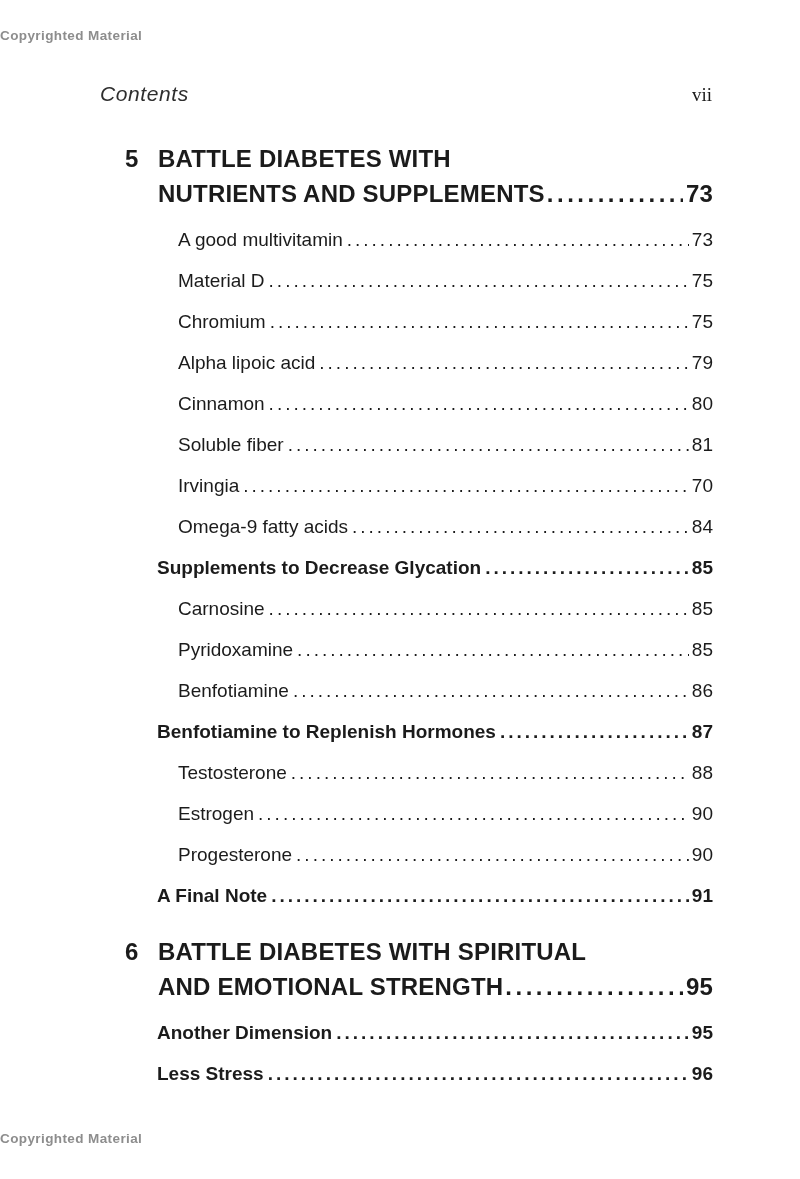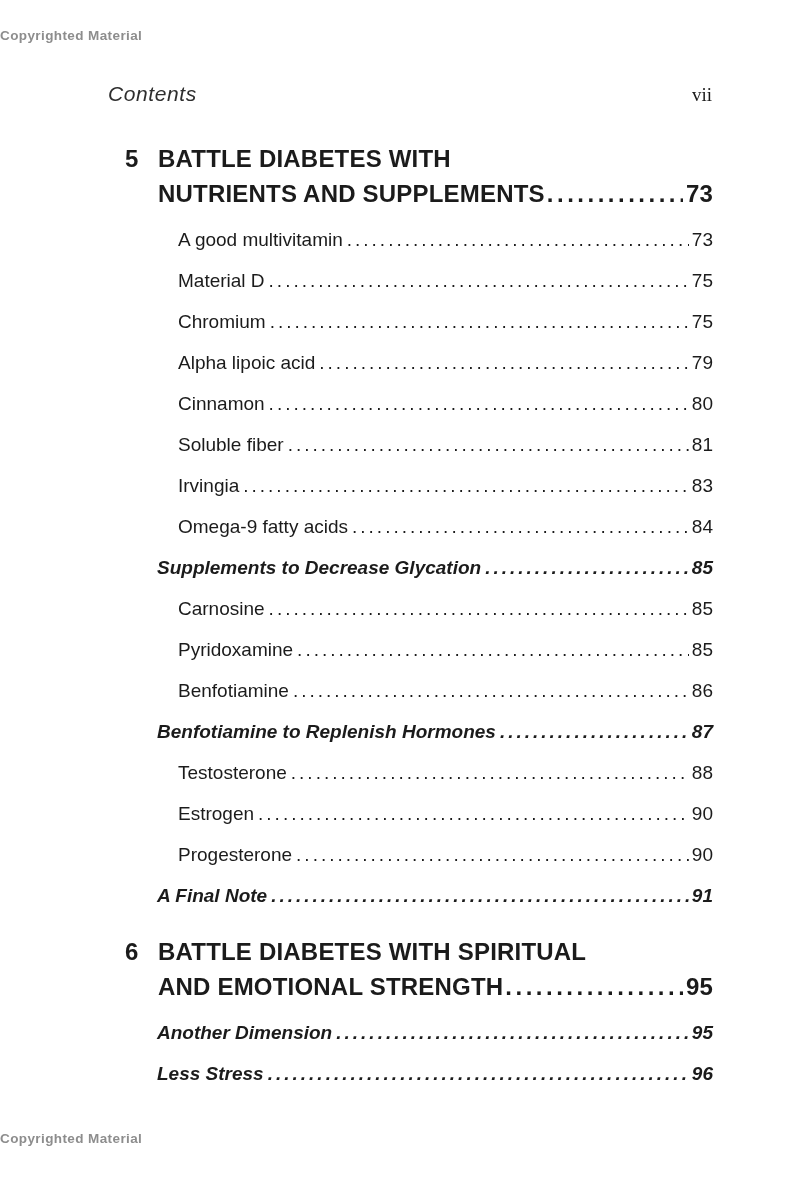--- a/index.html
+++ b/index.html
@@ -18,21 +18,21 @@
     color: #8d8d8d; letter-spacing: 0.4px;
   }
   .notice.top { top: 28px; }
   .notice.bottom { top: 1131px; }
 
   .pagehead {
     position: absolute; left: 100px; right: 88px; top: 82px;
     display: flex; justify-content: space-between; align-items: baseline;
   }
   .running-title {
-    font-style: italic; font-size: 21px; color: #2e2e2e; letter-spacing: 0.6px; margin-left: 8px;
+    font-style: italic; font-size: 21px; color: #2e2e2e; letter-spacing: 0.6px;
   }
   .folio {
     font-family: Liberation Serif, serif;
     font-size: 19px; color: #1b1b1b;
   }
 
   .toc {
     position: absolute; left: 100px; top: 141px; width: 613px;
   }
   .chapter-head {
@@ -45,21 +45,21 @@
   }
   .chapter-head.gap-before { margin-top: 18px; }
   .chapter-number { width: 33px; flex: none; }
   .chapter-title { flex: 1; min-width: 0; }
   .title-line2 { display: flex; align-items: baseline; justify-content: center; }
 
   .entry {
     display: flex; align-items: baseline;
     font-size: 19px; line-height: 41px;
   }
-  .entry.lv1 { margin-left: 57px; font-weight: bold; font-style: italic; }
+  .entry.lv1 { margin-left: 57px; font-weight: bold; }
   .entry.lv2 { margin-left: 78px; font-weight: normal; }
 
   .leader {
     flex: 1; min-width: 0;
     overflow: hidden; white-space: nowrap;
     letter-spacing: 3px;
     margin-left: 4px; margin-right: 3px;
   }
   .chapter-head .leader { letter-spacing: 3.5px; margin-left: 2px; }
   .pageno { flex: none; text-align: right; }
@@ -112,21 +112,21 @@
       <span class="pageno">80</span>
     </div>
     <div class="entry lv2">
       <span class="entry-label">Soluble fiber</span>
       <span class="leader">........................................................................................................................</span>
       <span class="pageno">81</span>
     </div>
     <div class="entry lv2">
       <span class="entry-label">Irvingia</span>
       <span class="leader">........................................................................................................................</span>
-      <span class="pageno">83</span>
+      <span class="pageno">70</span>
     </div>
     <div class="entry lv2">
       <span class="entry-label">Omega-9 fatty acids</span>
       <span class="leader">........................................................................................................................</span>
       <span class="pageno">84</span>
     </div>
     <div class="entry lv1">
       <span class="entry-label">Supplements to Decrease Glycation</span>
       <span class="leader">........................................................................................................................</span>
       <span class="pageno">85</span>

